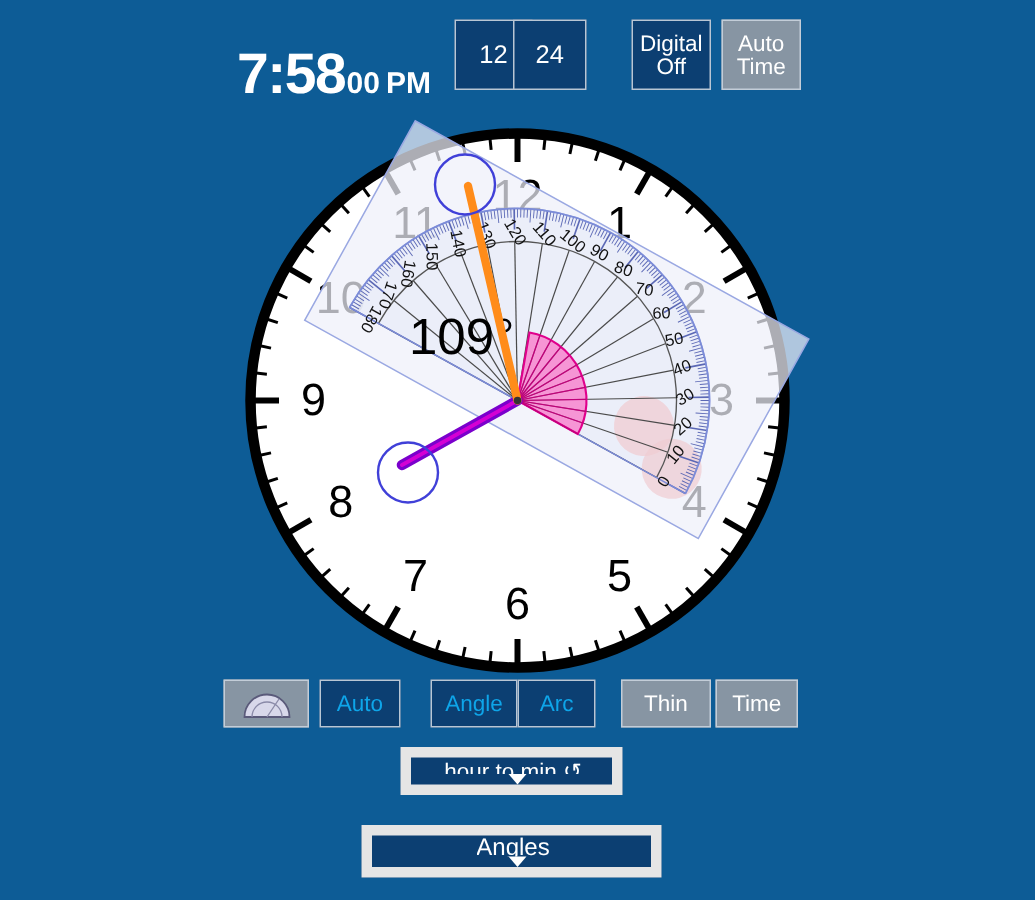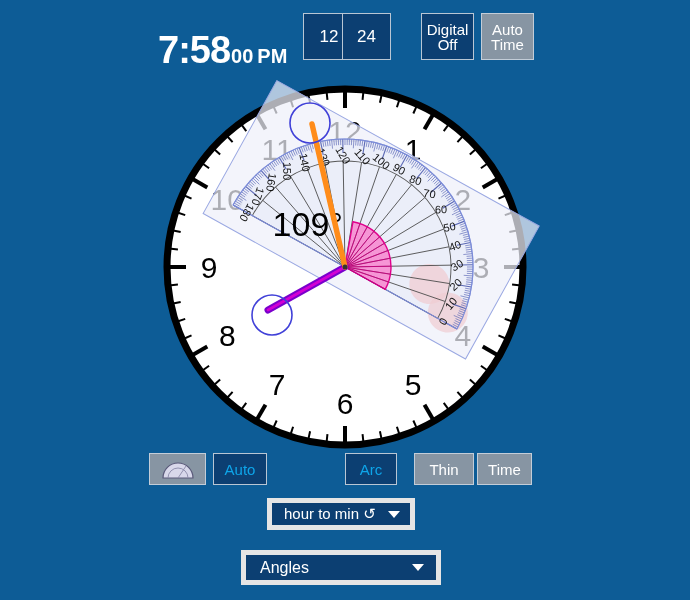--- a/index.html
+++ b/index.html
@@ -121,27 +121,28 @@
   #tb-arc   { left: 345px; width: 52px; }
   #tb-thin  { left: 414px; width: 60px; }
   #tb-snap  { left: 477px; width: 55px; }
 
   #tb-proto svg { display: block; }
 
   
   .selbox {
     position: absolute;
     box-sizing: border-box;
-    border: 5px solid #e5e5e5;
+    border: 7px solid #e5e5e5;
     background: #0c3f72;
     color: #ffffff;
     display: flex;
     align-items: center;
     user-select: none;
     cursor: pointer;
+    flex-direction: column;
   }
   .selbox .sel-label {
     flex: 1 1 auto;
     white-space: nowrap;
     overflow: hidden;
   }
   .selbox .caret {
     flex: 0 0 auto;
     width: 0; height: 0;
     border-left: 6px solid transparent;
@@ -567,20 +568,23 @@
         <path d="M 7 20 A 10 10 0 0 1 27 20" fill="none" stroke="#8a8aa8" stroke-width="0.9"></path>
         <line x1="17" y1="20" x2="25" y2="8" stroke="#8a8aa8" stroke-width="0.9"></line>
       </svg>
     </span>
   </div>
 
   <div class="toolbtn" id="tb-auto">
     <span>Auto</span>
   </div>
 
+  <div class="toolbtn" id="tb-angle">
+    <span>Angle</span>
+  </div>
 
   <div class="toolbtn" id="tb-arc">
     <span>Arc</span>
   </div>
 
   <div class="toolbtn active" id="tb-thin">
     <span>Thin</span>
   </div>
 
   <div class="toolbtn active" id="tb-snap">

